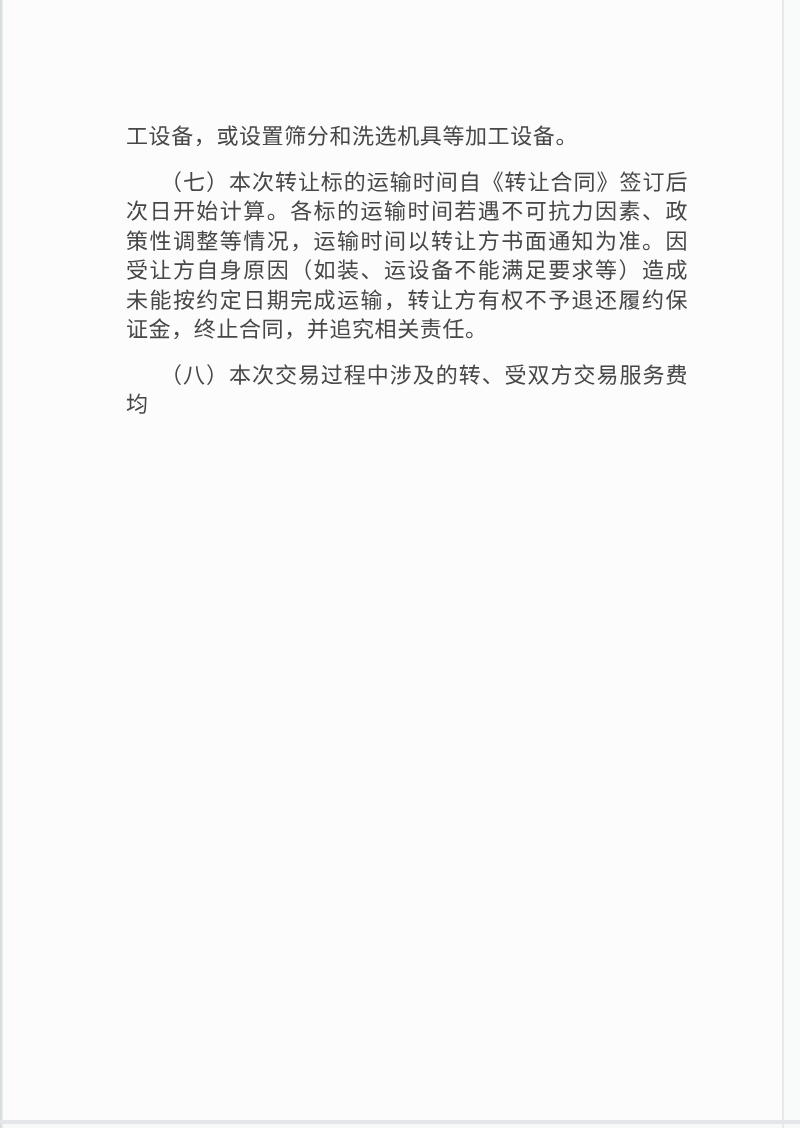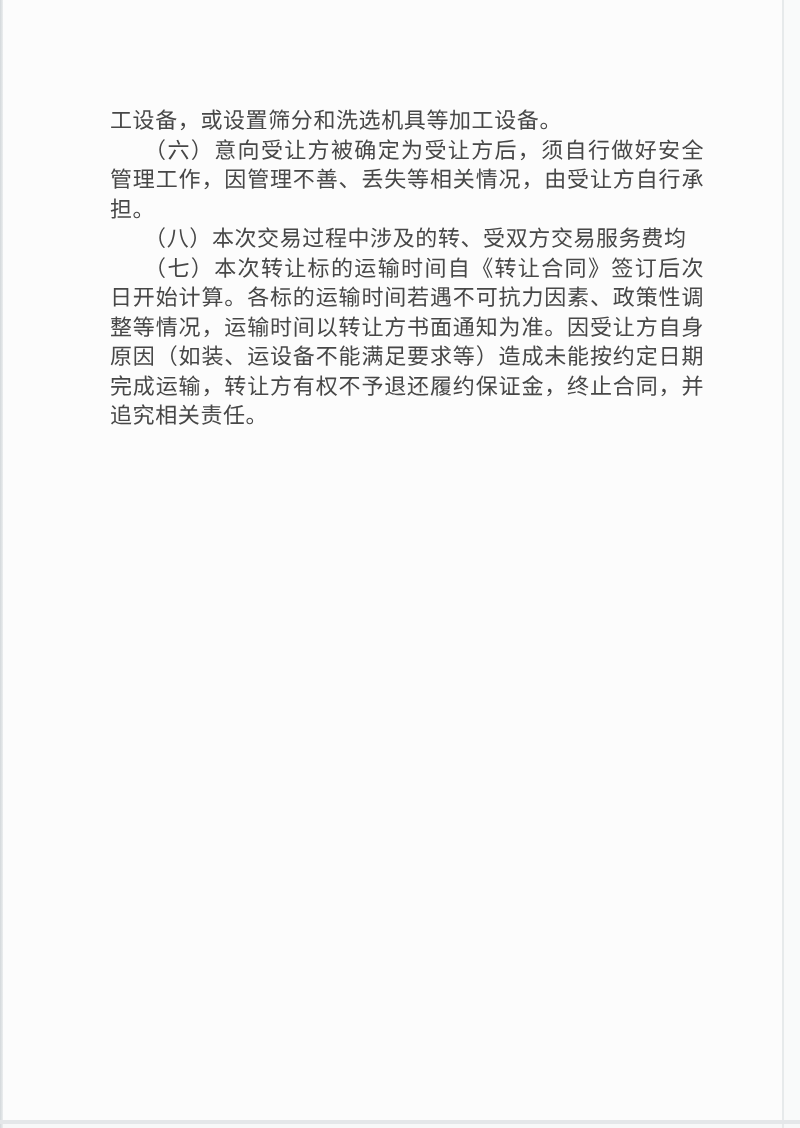--- a/index.html
+++ b/index.html
@@ -55,38 +55,37 @@
     top: 106px;
     width: 594px;
     font-family: "Liberation Serif", "DejaVu Serif", serif;
     font-size: 22px;
     line-height: 29.55px;
     letter-spacing: 0.6px;
     color: #474747;
     text-align: justify;
   }
   .text-block p {
-    margin: 0;
+    margin: 16px;
     padding: 0;
     text-indent: 1.55em;
   }
   .text-block p.flush {
     text-indent: 0;
   }
 </style>
 </head>
 <body>
 
 <div class="page">
 
   <div class="text-block">
     <p class="flush">工设备，或设置筛分和洗选机具等加工设备。</p>
-    <p>（六）意向受让方被确定为受让方后，须自行做好安全管理工作，因管理不善、丢失等相关情况，由受让方自行承担。</p>
+    <p>（七）本次转让标的运输时间自《转让合同》签订后次日开始计算。各标的运输时间若遇不可抗力因素、政策性调整等情况，运输时间以转让方书面通知为准。因受让方自身原因（如装、运设备不能满足要求等）造成未能按约定日期完成运输，转让方有权不予退还履约保证金，终止合同，并追究相关责任。</p>
     <p>（八）本次交易过程中涉及的转、受双方交易服务费均</p>
-    <p>（七）本次转让标的运输时间自《转让合同》签订后次日开始计算。各标的运输时间若遇不可抗力因素、政策性调整等情况，运输时间以转让方书面通知为准。因受让方自身原因（如装、运设备不能满足要求等）造成未能按约定日期完成运输，转让方有权不予退还履约保证金，终止合同，并追究相关责任。</p>
   </div>
 
   <div class="edge-right-margin"></div>
   <div class="edge-bottom-margin"></div>
   <div class="edge-left"></div>
   <div class="edge-right"></div>
   <div class="edge-bottom"></div>
 
 </div>
 

